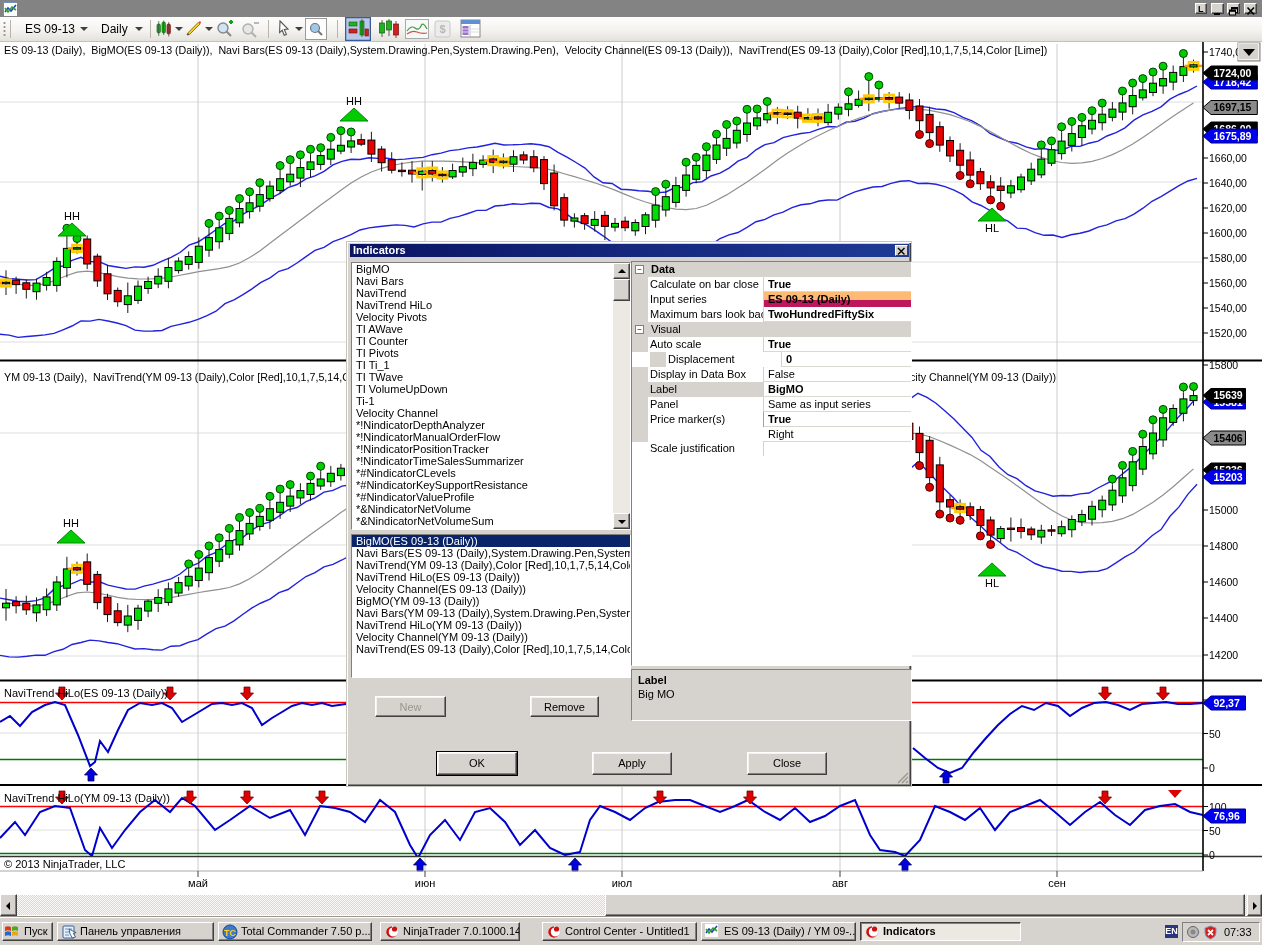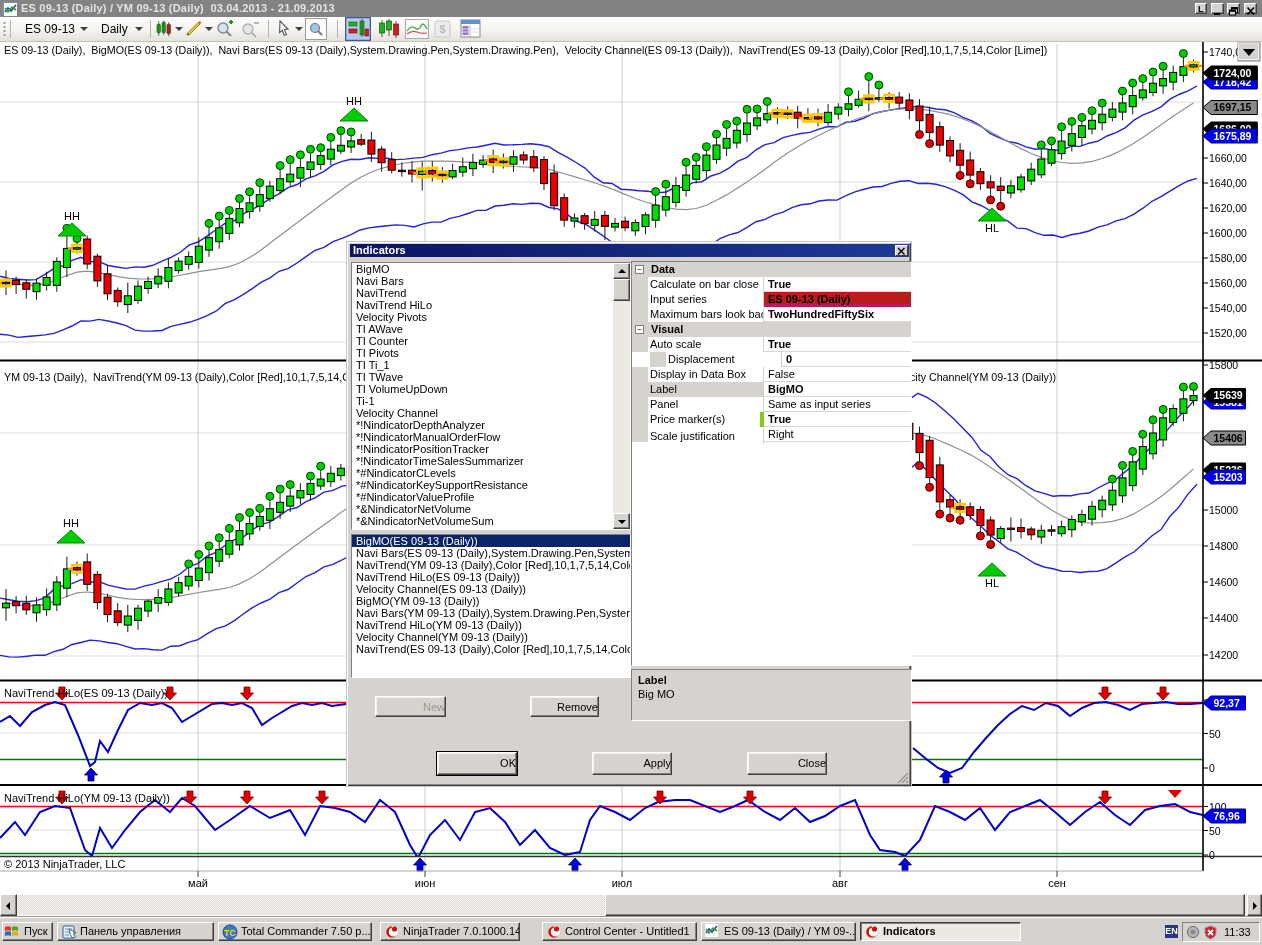--- a/index.html
+++ b/index.html
@@ -17,41 +17,40 @@
 .dda{position:absolute;top:10px;width:0;height:0;border-left:4px solid transparent;border-right:4px solid transparent;border-top:4px solid #404040}
 
 #dlg{left:346px;top:241px;width:566px;height:546px;background:#d6d3ce;
  border:1px solid #c8c5be;box-shadow:inset 1px 1px 0 #fff, inset -1px -1px 0 #404040, inset -2px -2px 0 #868686;font-size:11px}
 #dlgtitle{position:absolute;left:3px;top:2px;width:559px;height:13px;background:linear-gradient(90deg,#0a1462 0%,#1e3a96 100%);color:#fff;font-weight:bold;font-size:11px;line-height:13px;padding-left:3px}
 #dlgclose{position:absolute;right:3px;top:3px;width:13px;height:11px;background:#d6d3ce;border:1px solid;border-color:#fff #404040 #404040 #fff;text-align:center}
 .sunken{border:1px solid;border-color:#808080 #fff #fff #808080;background:#fff}
 .listbox{position:absolute;overflow:hidden;white-space:nowrap}
 .li{height:12px;line-height:12px;padding-left:4px;font-size:11px}
 .lisel{background:#0a246a;color:#fff}
-.btn{position:absolute;background:#d6d3ce;border:1px solid;border-color:#fff #404040 #404040 #fff;box-shadow:inset -1px -1px 0 #808080,inset 1px 1px 0 #f4f3ee;text-align:right;font-size:11px;color:#000}
+.btn{position:absolute;background:#d6d3ce;border:1px solid;border-color:#fff #404040 #404040 #fff;box-shadow:inset -1px -1px 0 #808080,inset 1px 1px 0 #f4f3ee;text-align:center;font-size:11px;color:#000}
 .btn.default{outline:1px solid #000;border-color:#fff #404040 #404040 #fff}
 
 .sbbtn{position:absolute;background:#d6d3ce;border:1px solid;border-color:#fff #404040 #404040 #fff;box-shadow:inset -1px -1px 0 #808080}
 
 #taskbar{left:0;top:917px;width:1262px;height:28px;background:#d6d3ce;border-top:1px solid #fff}
 .task{position:absolute;top:4px;height:19px;background:#d6d3ce;border:1px solid;border-color:#fff #404040 #404040 #fff;box-shadow:inset -1px -1px 0 #808080;font-size:11px;line-height:17px;color:#000;white-space:nowrap;overflow:hidden;padding-left:22px}
 .task.active{background:#ece9e2;border-color:#404040 #fff #fff #404040;box-shadow:inset 1px 1px 0 #808080;font-weight:bold}
 .ticn{position:absolute;left:3px;top:1px;width:16px;height:16px}
 
 #hscroll{left:0;top:894px;width:1262px;height:22px;background:#fff}
 #hscroll .track{position:absolute;left:0;top:1px;width:1262px;height:20px;background-image:conic-gradient(#fbfaf8 25%,#d9d6cf 0 50%,#fbfaf8 0 75%,#d9d6cf 0);background-size:2px 2px}
 </style></head>
 <body>
 <div id="titlebar" class="abs">
     <div class="ticon"><svg width="13" height="13" viewBox="0 0 13 13" style="">
         <rect width="13" height="13" fill="#fff"></rect>
         <path d="M1 9 L4 5 L7 8 L12 2" stroke="#2040c0" stroke-width="1.6" fill="none"></path>
         <path d="M1 5 L4 9 L8 4 L12 7" stroke="#30a030" stroke-width="1.6" fill="none"></path>
       </svg></div>
-    <div class="ttext">ES 09-13 (Daily) / YM 09-13 (Daily)&nbsp; 03.04.2013 - 21.09.2013</div>
     <div class="capbtn" style="left:1195px;width:12px;text-align:center;font-size:9px;line-height:10px;color:#000;font-weight:bold">L</div>
     <div class="capbtn" style="left:1211px"><svg width="12" height="10" viewBox="0 0 12 10" style="">
         <rect x="2" y="7" width="6" height="2" fill="#000"></rect>
       </svg></div>
     <div class="capbtn" style="left:1227px"><svg width="12" height="10" viewBox="0 0 12 10" style="">
         <rect x="3.5" y="1.5" width="6" height="5" fill="none" stroke="#000"></rect>
         <rect x="3.5" y="1.5" width="6" height="1.8" fill="#000"></rect>
         <rect x="1.5" y="4" width="6" height="5" fill="#d6d3ce" stroke="#000"></rect>
         <rect x="1.5" y="4" width="6" height="1.8" fill="#000"></rect>
       </svg></div>
@@ -1086,33 +1085,33 @@
     <div class="sunken abs" style="left:284px;top:19px;width:281px;height:405px;overflow:hidden">
       <div class="abs" style="left:0;top:0px;width:279px;height:15px;background:#d6d3ce">
         <div class="abs" style="left:3px;top:3px;width:9px;height:9px;background:#fff;border:1px solid #808080;font-size:8px;line-height:7px;text-align:center">−</div>
         <div class="abs" style="left:19px;top:1px;font-weight:bold">Data</div>
       </div>
       <div class="abs" style="left:0;top:15px;width:279px;height:15px;background:#fff;border-bottom:1px solid #dbd8d2">
         <div class="abs" style="left:0;top:0;width:16px;height:15px;background:#d6d3ce"></div>
         <div class="abs" style="left:16px;top:0;width:116px;height:15px;background:#fff;border-right:1px solid #d4d1ca;padding:1px 0 0 2px;overflow:hidden;white-space:nowrap">Calculate on bar close</div>
         <div class="abs" style="left:133px;top:0;width:146px;height:15px;padding:1px 0 0 3px;font-weight:bold;overflow:hidden;white-space:nowrap">True</div>
       </div>
-      <div class="abs" style="left:0;top:30px;width:279px;height:15px;background:#b91c1c;border-bottom:3px solid #be185d">
+      <div class="abs" style="left:0;top:30px;width:279px;height:15px;background:#fdba74;border-bottom:7px solid #be185d">
         <div class="abs" style="left:0;top:0;width:16px;height:15px;background:#d6d3ce"></div>
         <div class="abs" style="left:16px;top:0;width:116px;height:15px;background:#fff;border-right:1px solid #d4d1ca;padding:1px 0 0 2px;overflow:hidden;white-space:nowrap">Input series</div>
         <div class="abs" style="left:133px;top:0;width:146px;height:15px;padding:1px 0 0 3px;font-weight:bold;overflow:hidden;white-space:nowrap">ES 09-13 (Daily)</div>
       </div>
       <div class="abs" style="left:0;top:45px;width:279px;height:15px;background:#fff;border-bottom:1px solid #dbd8d2">
         <div class="abs" style="left:0;top:0;width:16px;height:15px;background:#d6d3ce"></div>
         <div class="abs" style="left:16px;top:0;width:116px;height:15px;background:#fff;border-right:1px solid #d4d1ca;padding:1px 0 0 2px;overflow:hidden;white-space:nowrap">Maximum bars look back</div>
         <div class="abs" style="left:133px;top:0;width:146px;height:15px;padding:1px 0 0 3px;font-weight:bold;overflow:hidden;white-space:nowrap">TwoHundredFiftySix</div>
       </div>
       <div class="abs" style="left:0;top:60px;width:279px;height:15px;background:#d6d3ce">
         <div class="abs" style="left:3px;top:3px;width:9px;height:9px;background:#fff;border:1px solid #808080;font-size:8px;line-height:7px;text-align:center">−</div>
-        <div class="abs" style="left:19px;top:1px;font-weight:bold">Visual</div>
+        <div class="abs" style="left:19px;top:1px;font-weight:normal">Visual</div>
       </div>
       <div class="abs" style="left:0;top:75px;width:279px;height:15px;background:#fff;border-bottom:1px solid #dbd8d2">
         <div class="abs" style="left:0;top:0;width:16px;height:15px;background:#d6d3ce"></div>
         <div class="abs" style="left:16px;top:0;width:116px;height:15px;background:#fff;border-right:1px solid #d4d1ca;padding:1px 0 0 2px;overflow:hidden;white-space:nowrap">Auto scale</div>
         <div class="abs" style="left:133px;top:0;width:146px;height:15px;padding:1px 0 0 3px;font-weight:bold;overflow:hidden;white-space:nowrap">True</div>
       </div>
       <div class="abs" style="left:18px;top:90px;width:279px;height:15px;background:#fff;border-bottom:1px solid #dbd8d2">
         <div class="abs" style="left:0;top:0;width:16px;height:15px;background:#d6d3ce"></div>
         <div class="abs" style="left:16px;top:0;width:116px;height:15px;background:#fff;border-right:1px solid #d4d1ca;padding:1px 0 0 2px;overflow:hidden;white-space:nowrap">Displacement</div>
         <div class="abs" style="left:133px;top:0;width:146px;height:15px;padding:1px 0 0 3px;font-weight:bold;overflow:hidden;white-space:nowrap">0</div>
@@ -1127,26 +1126,26 @@
         <div class="abs" style="left:16px;top:0;width:116px;height:15px;background:#d6d3ce;border-right:1px solid #d4d1ca;padding:1px 0 0 2px;overflow:hidden;white-space:nowrap">Label</div>
         <div class="abs" style="left:133px;top:0;width:146px;height:15px;padding:1px 0 0 3px;font-weight:bold;overflow:hidden;white-space:nowrap"> BigMO</div>
       </div>
       <div class="abs" style="left:0;top:135px;width:279px;height:15px;background:#fff;border-bottom:1px solid #dbd8d2">
         <div class="abs" style="left:0;top:0;width:16px;height:15px;background:#d6d3ce"></div>
         <div class="abs" style="left:16px;top:0;width:116px;height:15px;background:#fff;border-right:1px solid #d4d1ca;padding:1px 0 0 2px;overflow:hidden;white-space:nowrap">Panel</div>
         <div class="abs" style="left:133px;top:0;width:146px;height:15px;padding:1px 0 0 3px;font-weight:normal;overflow:hidden;white-space:nowrap">Same as input series</div>
       </div>
       <div class="abs" style="left:0;top:150px;width:279px;height:15px;background:#fff;border-bottom:1px solid #dbd8d2">
         <div class="abs" style="left:0;top:0;width:16px;height:15px;background:#d6d3ce"></div>
-        <div class="abs" style="left:16px;top:0;width:116px;height:15px;background:#fff;border-right:4px solid #84cc16;padding:1px 0 0 2px;overflow:hidden;white-space:nowrap">Price marker(s)</div>
+        <div class="abs" style="left:16px;top:0;width:116px;height:15px;background:#fff;border-right:1px solid #84cc16;padding:1px 0 0 2px;overflow:hidden;white-space:nowrap">Price marker(s)</div>
         <div class="abs" style="left:133px;top:0;width:146px;height:15px;padding:1px 0 0 3px;font-weight:bold;overflow:hidden;white-space:nowrap">True</div>
       </div>
       <div class="abs" style="left:0;top:165px;width:279px;height:15px;background:#fff;border-bottom:1px solid #dbd8d2">
         <div class="abs" style="left:0;top:0;width:16px;height:15px;background:#d6d3ce"></div>
-        <div class="abs" style="left:16px;top:2px;width:116px;height:15px;background:#fff;border-right:1px solid #d4d1ca;padding:1px 0 0 2px;overflow:hidden;white-space:nowrap">Scale justification</div>
+        <div class="abs" style="left:16px;top:14px;width:116px;height:15px;background:#fff;border-right:1px solid #d4d1ca;padding:1px 0 0 2px;overflow:hidden;white-space:nowrap">Scale justification</div>
         <div class="abs" style="left:133px;top:0;width:146px;height:15px;padding:1px 0 0 3px;font-weight:normal;overflow:hidden;white-space:nowrap">Right</div>
       </div>
     </div>
     <div class="abs sunken" style="left:284px;top:427px;width:281px;height:52px;background:#d6d3ce">
       <div style="padding:4px 0 0 6px;font-weight:bold">Label</div>
       <div style="padding:2px 0 0 6px">Big MO</div>
     </div>
     <div class="btn default" style="left:90px;top:510px;width:80px;height:23px;line-height:21px">OK</div>
     <div class="btn" style="left:245px;top:510px;width:80px;height:23px;line-height:21px">Apply</div>
     <div class="btn" style="left:400px;top:510px;width:80px;height:23px;line-height:21px">Close</div>
@@ -1195,13 +1194,13 @@
     <div class="abs" style="left:1182px;top:4px;width:78px;height:20px;border:1px solid;border-color:#808080 #fff #fff #808080"></div>
     <div class="abs" style="left:1186px;top:7px"><svg width="15" height="15" viewBox="0 0 15 15" style="">
         <circle cx="7" cy="7" r="5.5" fill="#b8b8b8" stroke="#666"></circle>
         <circle cx="7" cy="7" r="2.5" fill="#888"></circle>
         <path d="M10 11 q3 -1 3 -4" stroke="#88a" fill="none"></path>
       </svg></div>
     <div class="abs" style="left:1203px;top:7px"><svg width="15" height="15" viewBox="0 0 15 15" style="">
         <path d="M7.5 1 L13 3 L13 8 Q13 12 7.5 14 Q2 12 2 8 L2 3 Z" fill="#d02020" stroke="#8898b8" stroke-width="1"></path>
         <path d="M5 5 L10 10 M10 5 L5 10" stroke="#fff" stroke-width="1.8"></path>
       </svg></div>
-    <div class="abs" style="left:1224px;top:8px;font-size:11px">11:33</div>
+    <div class="abs" style="left:1224px;top:8px;font-size:11px">07:33</div>
   </div>
 </body></html>

